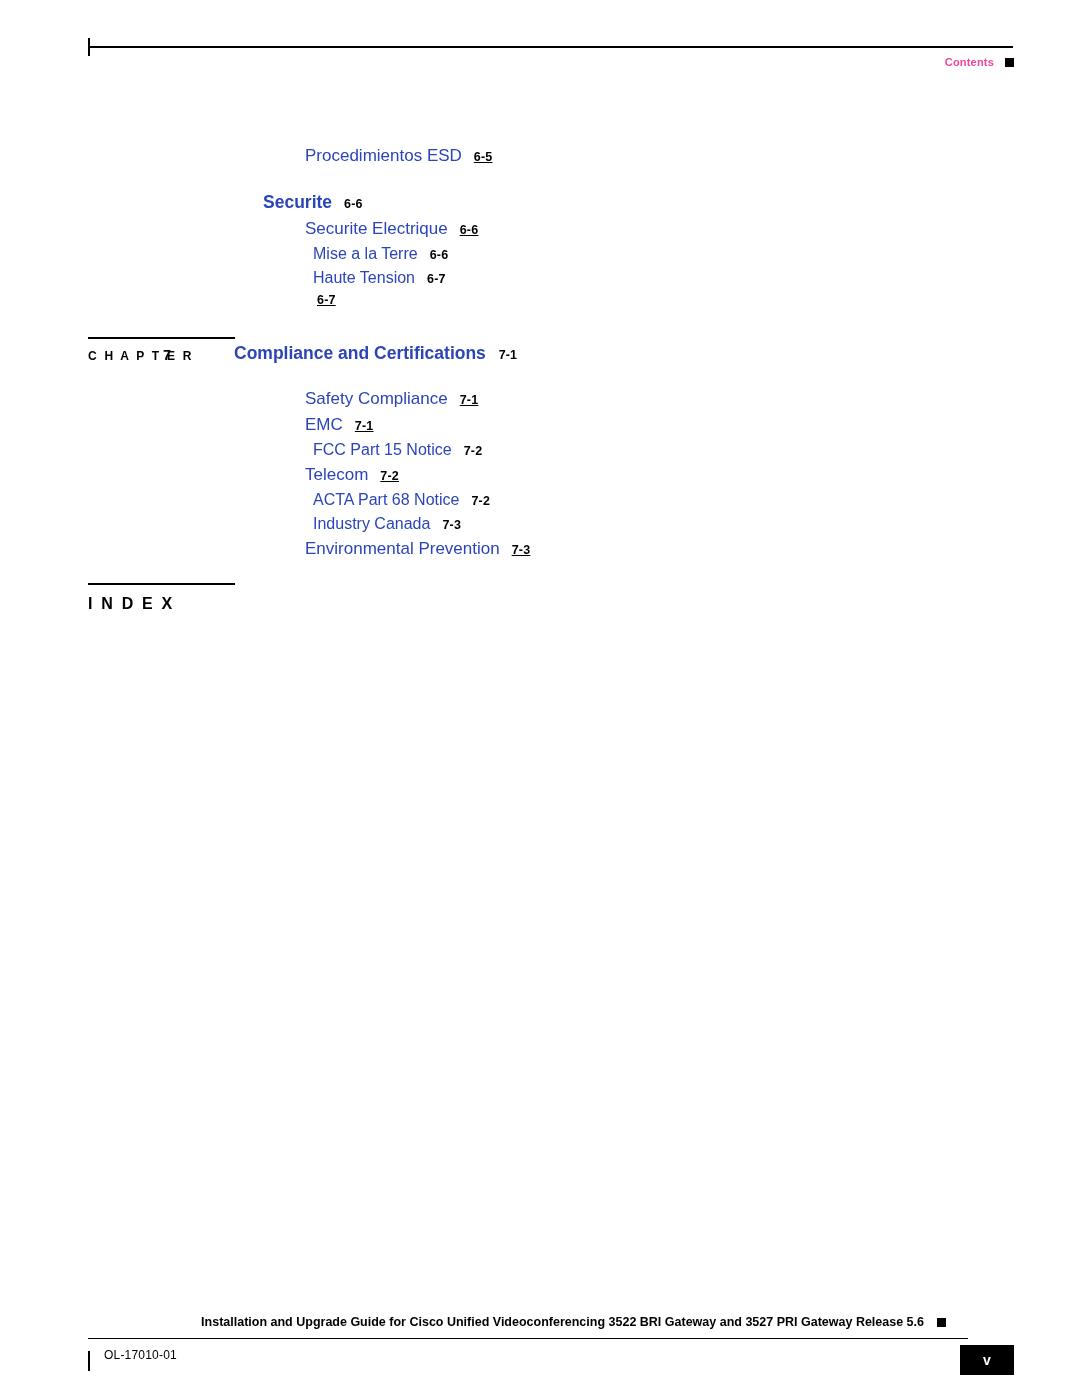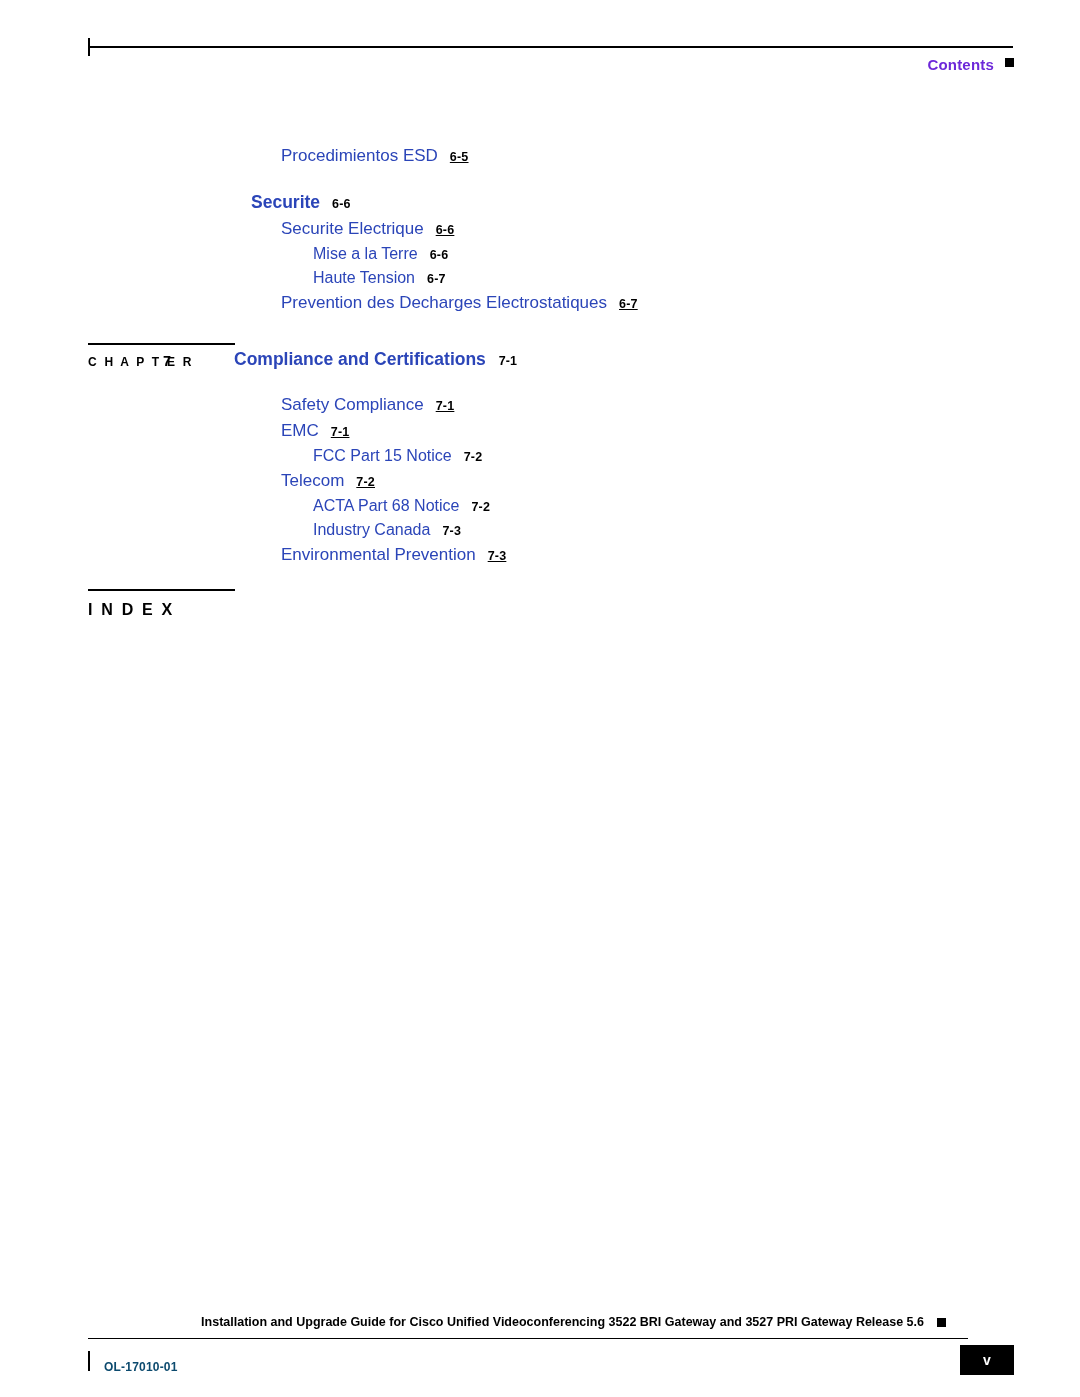--- a/index.html
+++ b/index.html
@@ -36,23 +36,23 @@
     left: 88px;
     top: 38px;
     width: 2px;
     height: 18px;
     background: #000000;
   }
   .header-label {
     position: absolute;
     right: 86px;
     top: 56px;
-    font-size: 15px;
-    font-weight: bold;
-    color: #6d28d9;
+    font-size: 11px;
+    font-weight: bold;
+    color: #ec4899;
     letter-spacing: 0.2px;
   }
   .header-square {
     position: absolute;
     right: 66px;
     top: 58px;
     width: 9px;
     height: 9px;
     background: #000000;
   }
@@ -78,30 +78,32 @@
     font-weight: bold;
     font-size: 12.5px;
     letter-spacing: 0.2px;
   }
 
   
   .lvl-head {            
     padding-left: 251px;
     margin-top: 26px;
     margin-bottom: 4px;
+    margin-left: 12px;
   }
   .lvl-head .title {
     font-size: 17.5px;
     font-weight: bold;
   }
   .lvl-head .page { margin-left: 12px; }
 
   .lvl-1 {               
     padding-left: 281px;
     margin-top: 6px;
+    margin-left: 24px;
   }
   .lvl-1 .title { font-size: 17px; }
   .lvl-1 .page  { margin-left: 12px; text-decoration: underline; }
 
   .lvl-2 {               
     padding-left: 313px;
     margin-top: 6px;
   }
   .lvl-2 .title { font-size: 16px; }
   .lvl-2 .page  { margin-left: 12px; }
@@ -204,24 +206,24 @@
     position: absolute;
     left: 88px;
     bottom: 58px;
     width: 880px;
     height: 1.5px;
     background: #000000;
   }
   .footer-doc {
     position: absolute;
     left: 104px;
-    bottom: 23px;
+    bottom: 35px;
     font-size: 12px;
-    font-weight: bold;
-    color: #0c4a6e;
+    font-weight: normal;
+    color: #000000;
     letter-spacing: 0.2px;
   }
   .footer-tick {
     position: absolute;
     left: 88px;
     bottom: 26px;
     width: 1.5px;
     height: 20px;
     background: #000000;
   }
@@ -271,21 +273,20 @@
     <span class="title">Mise a la Terre</span>
     <span class="page">6-6</span>
   </div>
 
   <div class="entry lvl-2">
     <span class="title">Haute Tension</span>
     <span class="page">6-7</span>
   </div>
 
   <div class="entry lvl-1">
-    <span class="title">Prevention des Decharges Electrostatiques</span>
     <span class="page">6-7</span>
   </div>
 
   <div class="chapter-block">
     <div class="chapter-rule-top"></div>
     <div class="chapter-word">C H A P T E R</div>
     <div class="chapter-num">7</div>
     <div class="chapter-title">
       <span>Compliance and Certifications</span><span class="page">7-1</span>
     </div>

